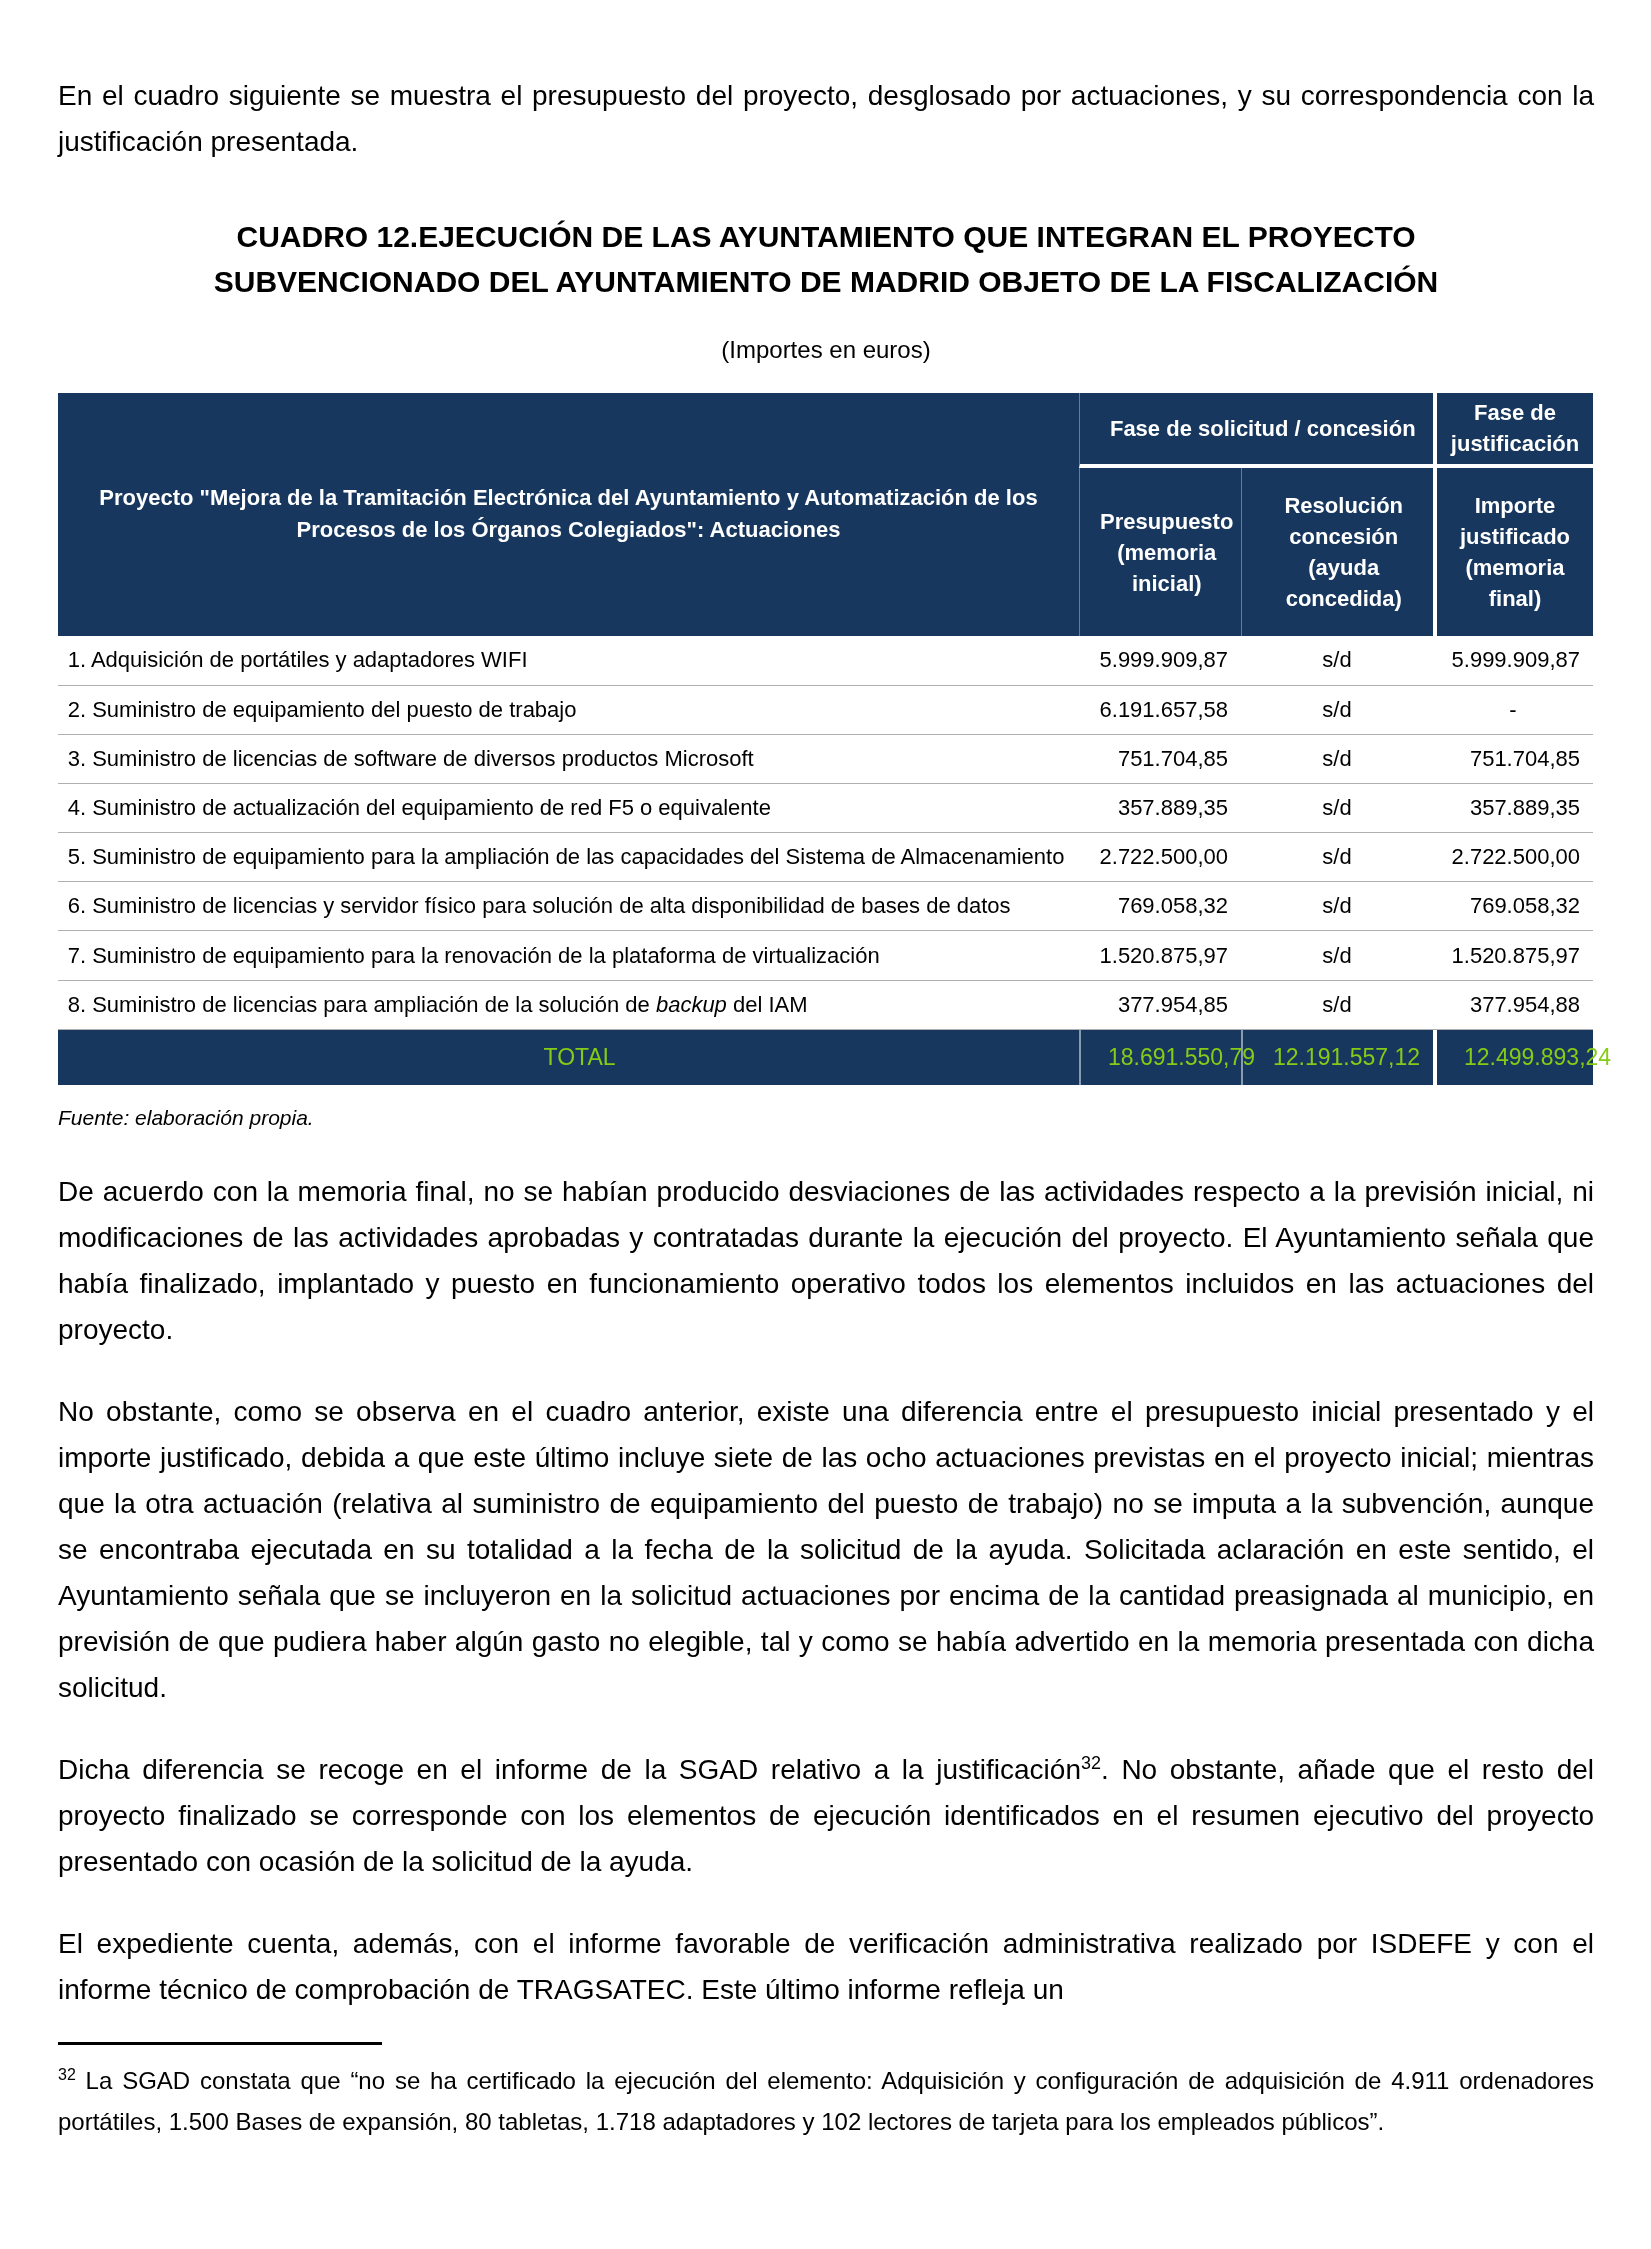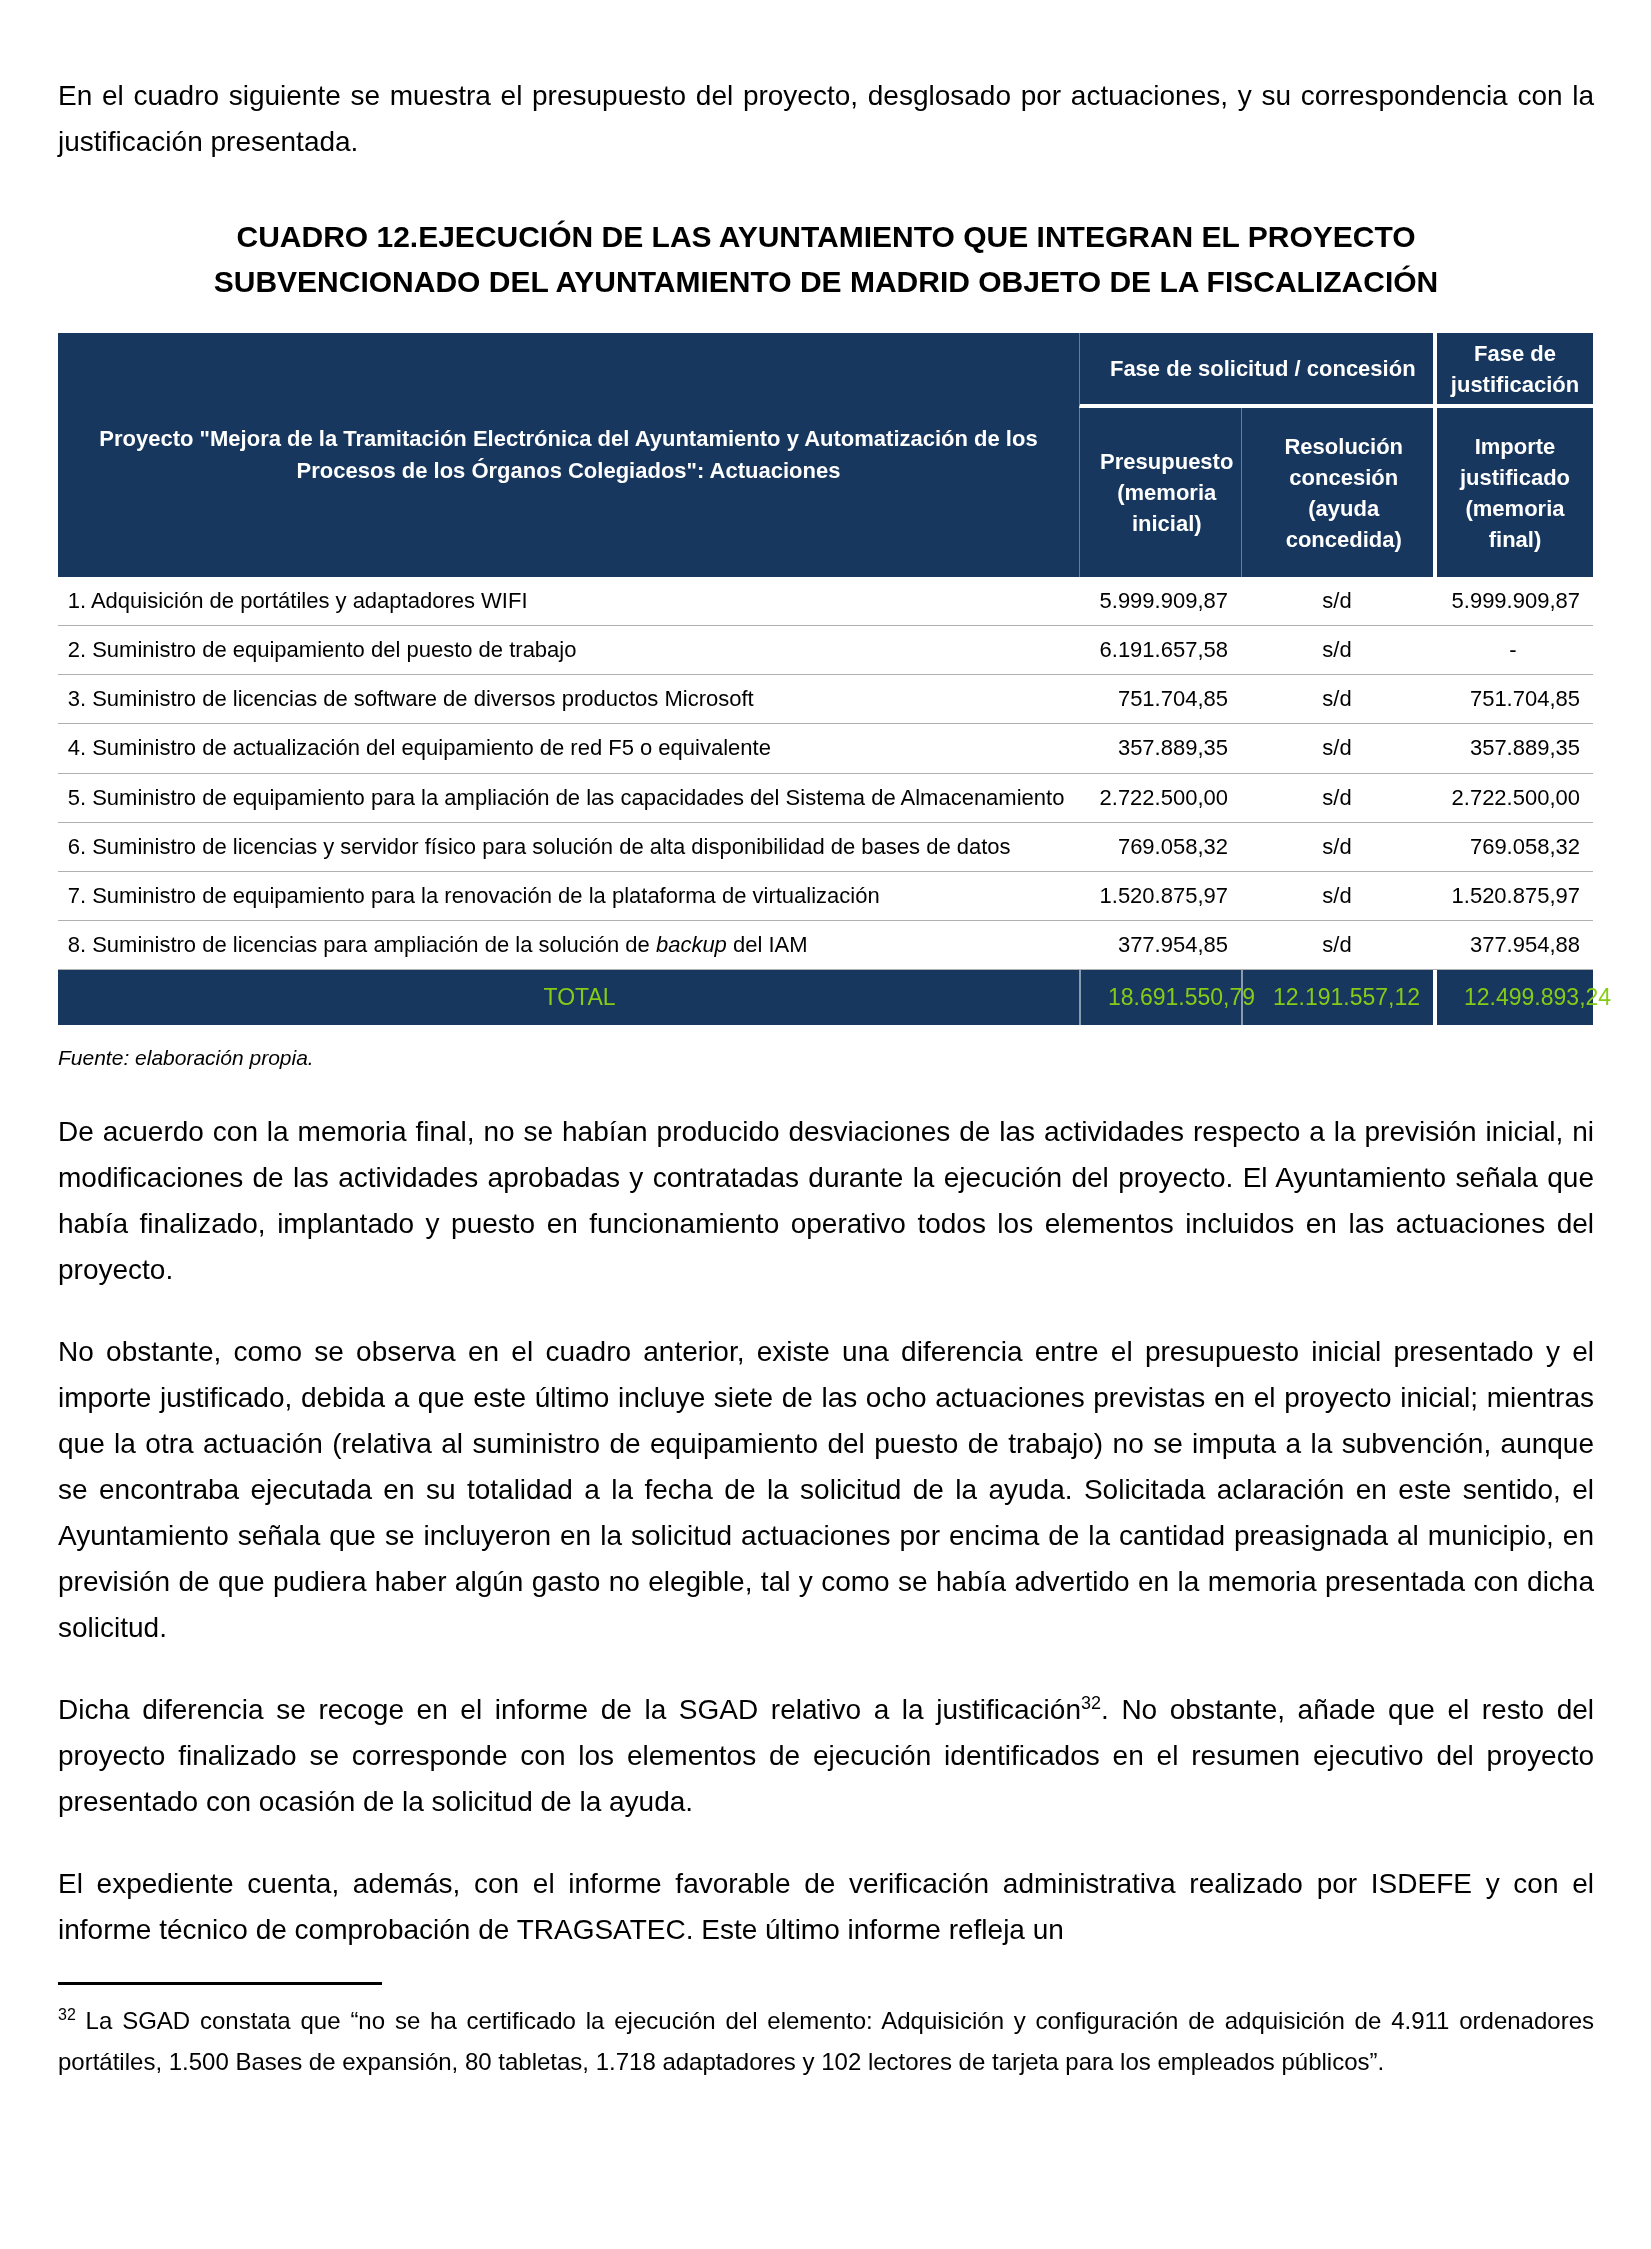--- a/index.html
+++ b/index.html
@@ -130,20 +130,21 @@
 
 <div class="content">
 
   <p class="para">En el cuadro siguiente se muestra el presupuesto del proyecto, desglosado por actuaciones, y su correspondencia con la justificación presentada.</p>
 
   <div class="caption">
     <div><span class="cap-num">CUADRO 12.</span><span>EJECUCIÓN DE LAS AYUNTAMIENTO QUE INTEGRAN EL PROYECTO</span></div>
     <div>SUBVENCIONADO DEL AYUNTAMIENTO DE MADRID OBJETO DE LA FISCALIZACIÓN</div>
   </div>
 
+  <p class="units-note">(Importes en euros)</p>
 
   <table class="budget">
     <colgroup>
       <col class="c-project">
         <col class="c-presupuesto">
         <col class="c-resolucion">
         <col class="c-importe">
     </colgroup>
     <thead>
       <tr class="group-row">

